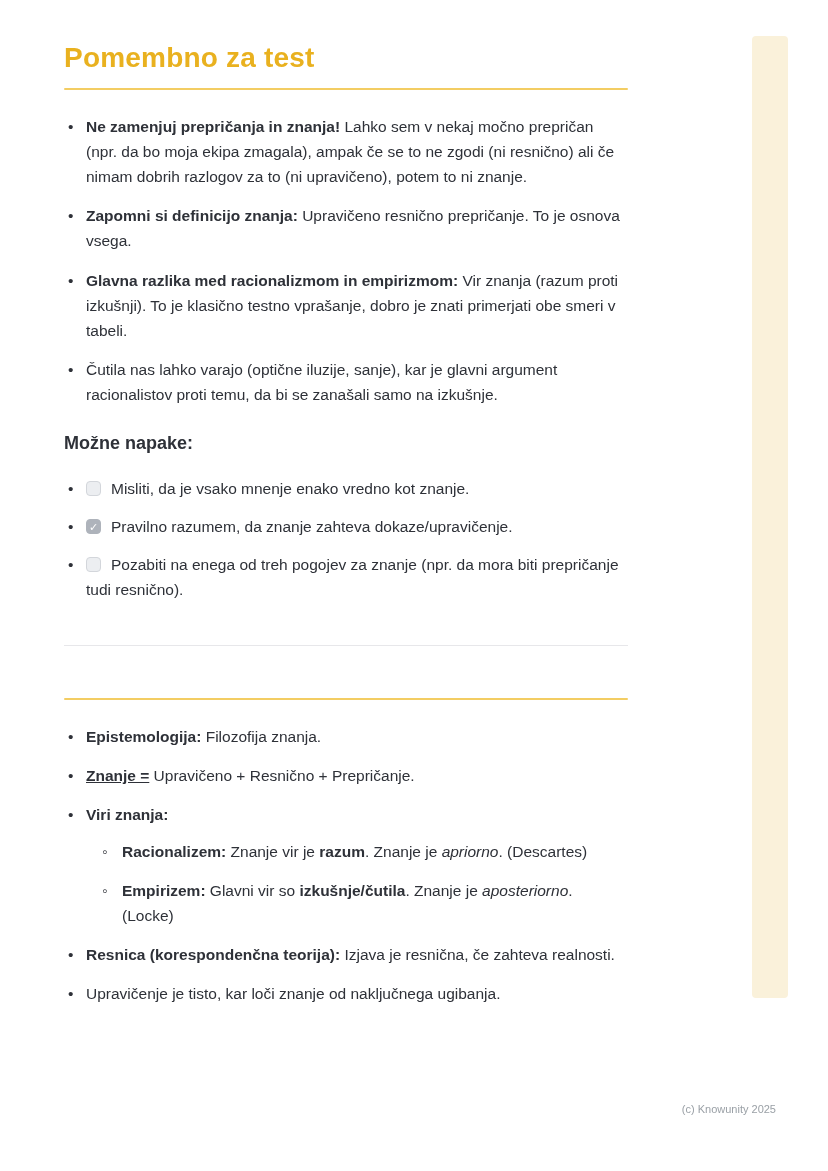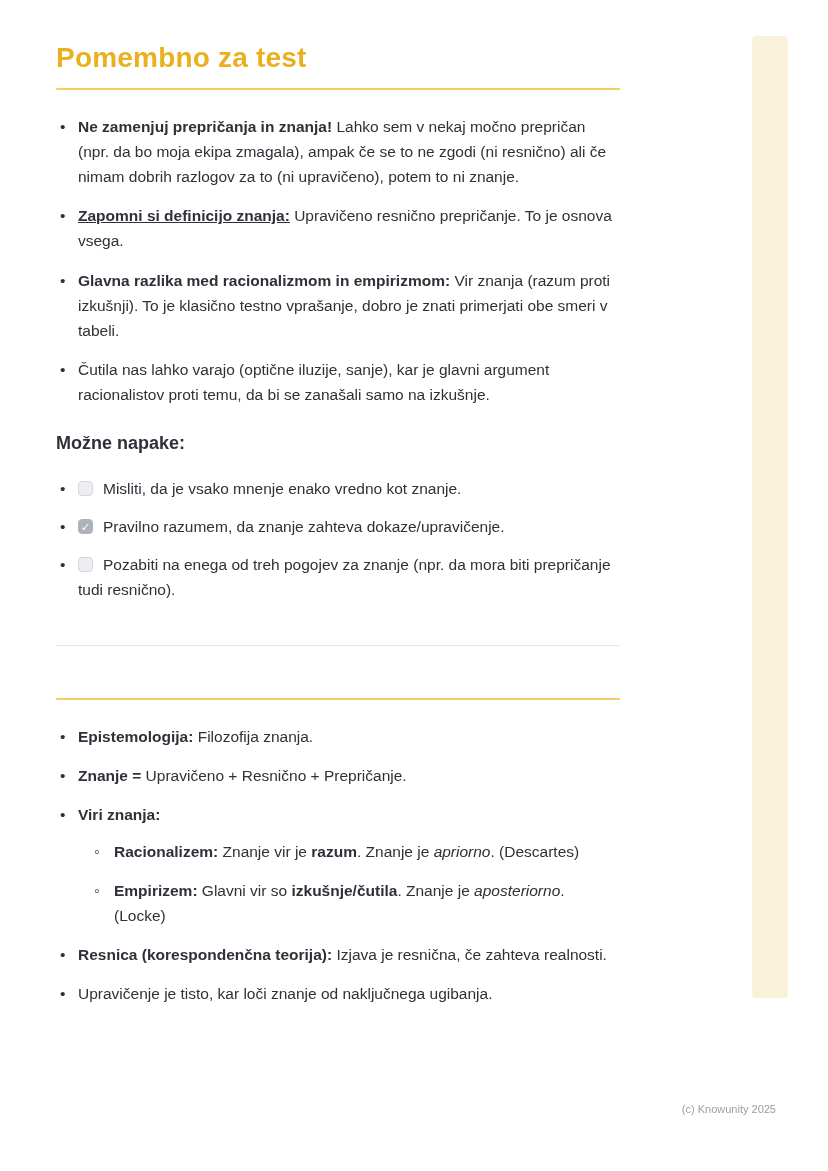--- a/index.html
+++ b/index.html
@@ -18,21 +18,21 @@
     top: 36px;
     right: 40px;
     width: 36px;
     height: 962px;
     background: var(--strip-bg, #faf1da);
     border-radius: 4px;
   }
   .content {
     position: absolute;
     top: 42px;
-    left: 56px;
+    left: 64px;
     width: 564px;
   }
   h1.section-title {
     margin: 0;
     font-size: 28px;
     font-weight: bold;
     color: var(--accent, #e9b11f);
     letter-spacing: 0.2px;
   }
   .rule {
@@ -135,21 +135,21 @@
 
     <section>
       <h1 class="section-title">Pomembno za test</h1>
       <div class="rule"></div>
 
       <ul class="bullets">
         <li>
           <span><span style="font-weight: 700;">Ne zamenjuj prepričanja in znanja!</span><span> Lahko sem v nekaj močno prepričan (npr. da bo moja ekipa zmagala), ampak če se to ne zgodi (ni resnično) ali če nimam dobrih razlogov za to (ni upravičeno), potem to ni znanje.</span></span>
         </li>
         <li>
-          <span><span style="font-weight: 700; text-decoration: underline;">Zapomni si definicijo znanja:</span><span> Upravičeno resnično prepričanje. To je osnova vsega.</span></span>
+          <span><span style="font-weight: 700;">Zapomni si definicijo znanja:</span><span> Upravičeno resnično prepričanje. To je osnova vsega.</span></span>
         </li>
         <li>
           <span><span style="font-weight: 700;">Glavna razlika med racionalizmom in empirizmom:</span><span> Vir znanja (razum proti izkušnji). To je klasično testno vprašanje, dobro je znati primerjati obe smeri v tabeli.</span></span>
         </li>
         <li>
           <span><span>Čutila nas lahko varajo (optične iluzije, sanje), kar je glavni argument racionalistov proti temu, da bi se zanašali samo na izkušnje.</span></span>
         </li>
       </ul>
 
       <p class="subhead">Možne napake:</p>
@@ -170,21 +170,21 @@
     <hr class="divider">
 
     <section class="section-summary">
       <div class="rule"></div>
 
       <ul class="bullets">
         <li>
           <span><span style="font-weight: 700;">Epistemologija:</span><span> Filozofija znanja.</span></span>
         </li>
         <li>
-          <span><span style="font-weight: 700;">Znanje =</span><span> Upravičeno + Resnično + Prepričanje.</span></span>
+          <span><span style="font-weight: 700; text-decoration: underline;">Znanje =</span><span> Upravičeno + Resnično + Prepričanje.</span></span>
         </li>
         <li>
           <span><span style="font-weight: 700;">Viri znanja:</span></span>
           <ul class="sublist">
             <li>
               <span><span style="font-weight: 700;">Racionalizem:</span><span> Znanje vir je </span><span style="font-weight: 700;">razum</span><span>. Znanje je </span><span style="font-style: italic;">apriorno</span><span>. (Descartes)</span></span>
             </li>
             <li>
               <span><span style="font-weight: 700;">Empirizem:</span><span> Glavni vir so </span><span style="font-weight: 700;">izkušnje/čutila</span><span>. Znanje je </span><span style="font-style: italic;">aposteriorno</span><span>. (Locke)</span></span>
             </li>

